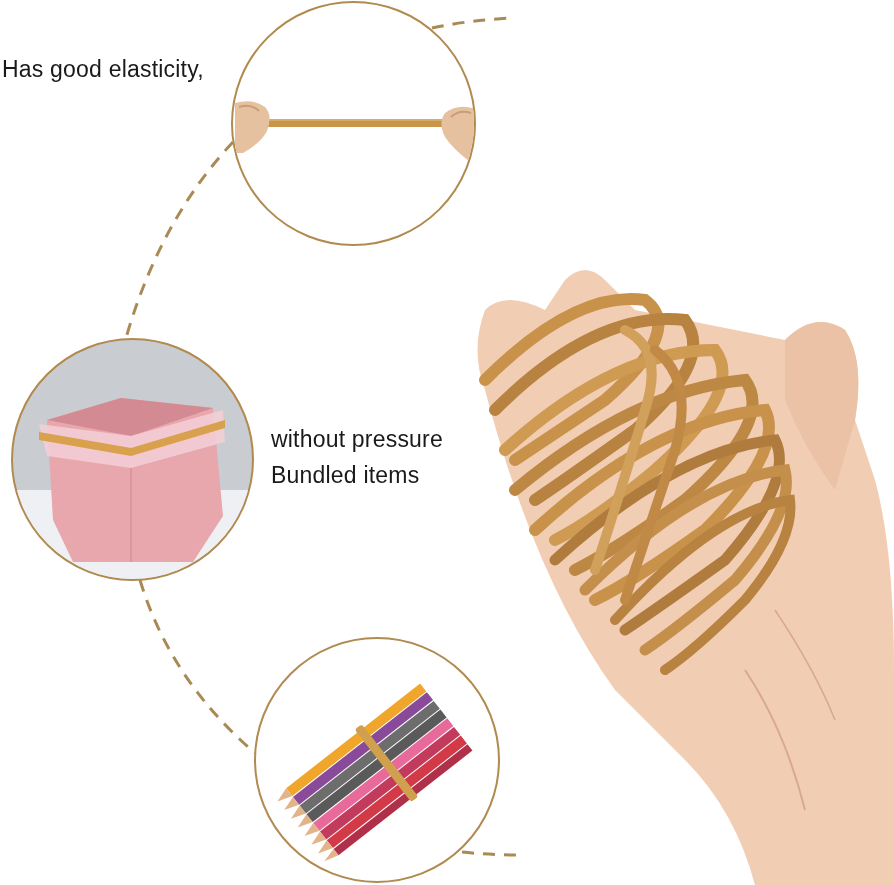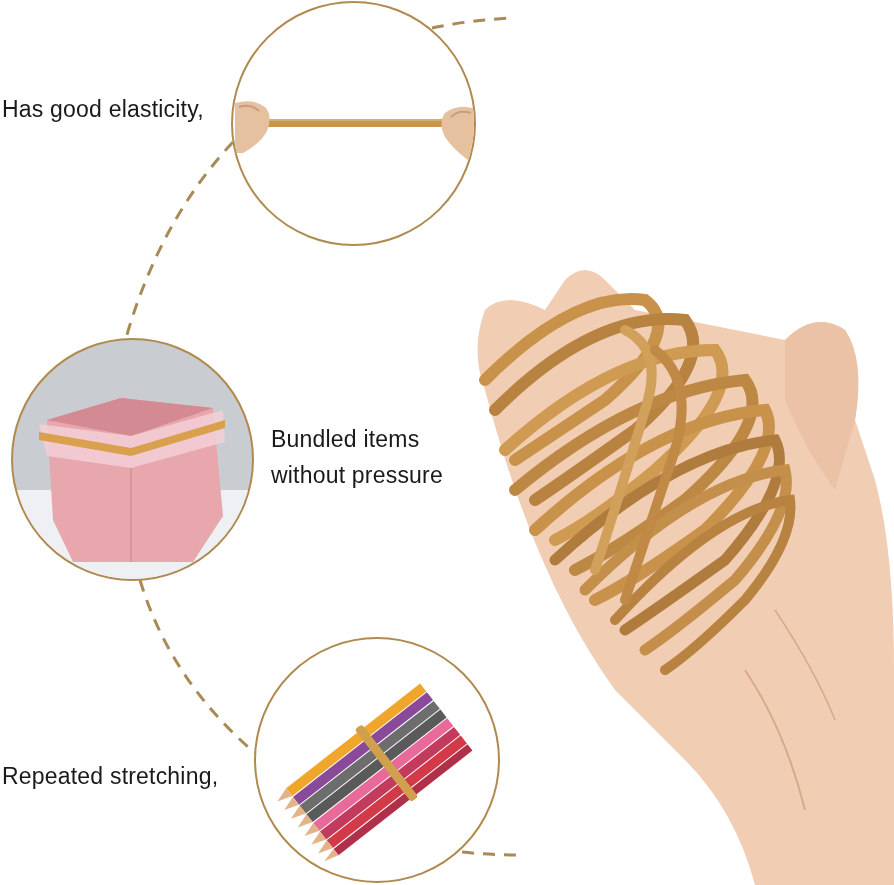--- a/index.html
+++ b/index.html
@@ -15,21 +15,21 @@
 
 <svg class="abs" style="left:0;top:0" width="894" height="885">
   <g fill="none" stroke="#a98a55" stroke-width="3" stroke-dasharray="12 9">
     <path d="M432,28 Q470,20 512,18"></path>
     <path d="M233,142 Q160,220 126,338"></path>
     <path d="M140,580 Q170,680 255,753"></path>
     <path d="M462,852 Q490,855 517,855"></path>
   </g>
 </svg>
 
-<div class="caption" style="left:2px;top:51px;margin-top:40px;">
+<div class="caption" style="left:2px;top:51px;">
   <span>Has good elasticity,</span>
 </div>
 <div class="circle" style="left:231px;top:1px;width:245px;height:245px;">
   <svg width="245" height="245">
     <rect x="24" y="116" width="200" height="8" fill="#c8954a"></rect>
     <rect x="24" y="116" width="200" height="2" fill="#d9ab68"></rect>
     <path d="M2,100 Q20,95 32,104 Q40,112 34,128 Q28,140 10,150 L2,150 Z" fill="#e6c1a0"></path>
     <path d="M6,104 Q18,100 26,108" stroke="#c99c7c" stroke-width="2" fill="none"></path>
     <path d="M243,106 Q225,100 212,110 Q205,120 212,134 Q220,146 236,158 L243,158 Z" fill="#e6c1a0"></path>
     <path d="M238,110 Q226,106 218,114" stroke="#c99c7c" stroke-width="2" fill="none"></path>
@@ -40,26 +40,25 @@
   <svg width="243" height="243">
     <rect x="0" y="150" width="243" height="93" fill="#eef0f3"></rect>
     <path d="M34,80 L108,58 L200,68 L210,176 L180,222 L60,222 L40,180 Z" fill="#e8a7ad"></path>
     <path d="M34,80 L108,58 L200,68 L118,96 Z" fill="#d48a92"></path>
     <path d="M26,84 L118,96 L210,70 L212,102 L118,128 L34,116 Z" fill="#f3cfd6" opacity="0.85"></path>
     <path d="M26,92 L118,108 L212,80 L212,88 L118,116 L26,100 Z" fill="#d9a04d"></path>
     <path d="M118,128 L118,222" stroke="#db959d" stroke-width="2"></path>
   </svg>
 </div>
 <div class="caption" style="left:271px;top:421px;">
+  <span>without pressure</span>
   <span>Bundled items</span>
-  <span>without pressure</span>
 </div>
 
 <div class="caption" style="left:2px;top:758px;">
-  <span>Repeated stretching,</span>
 </div>
 <div class="circle" style="left:254px;top:637px;width:246px;height:246px;">
   <svg width="246" height="246">
     <g transform="translate(123,130) rotate(-38)">
       <rect x="-85" y="-42" width="170" height="10" fill="#f0a62a"></rect>
       <rect x="-85" y="-31" width="170" height="10" fill="#8a4a9a"></rect>
       <rect x="-85" y="-20" width="170" height="10" fill="#6d6d6d"></rect>
       <rect x="-85" y="-9" width="170" height="10" fill="#5a5a5a"></rect>
       <rect x="-85" y="2" width="170" height="10" fill="#e86a9a"></rect>
       <rect x="-85" y="13" width="170" height="10" fill="#c23a5c"></rect>

